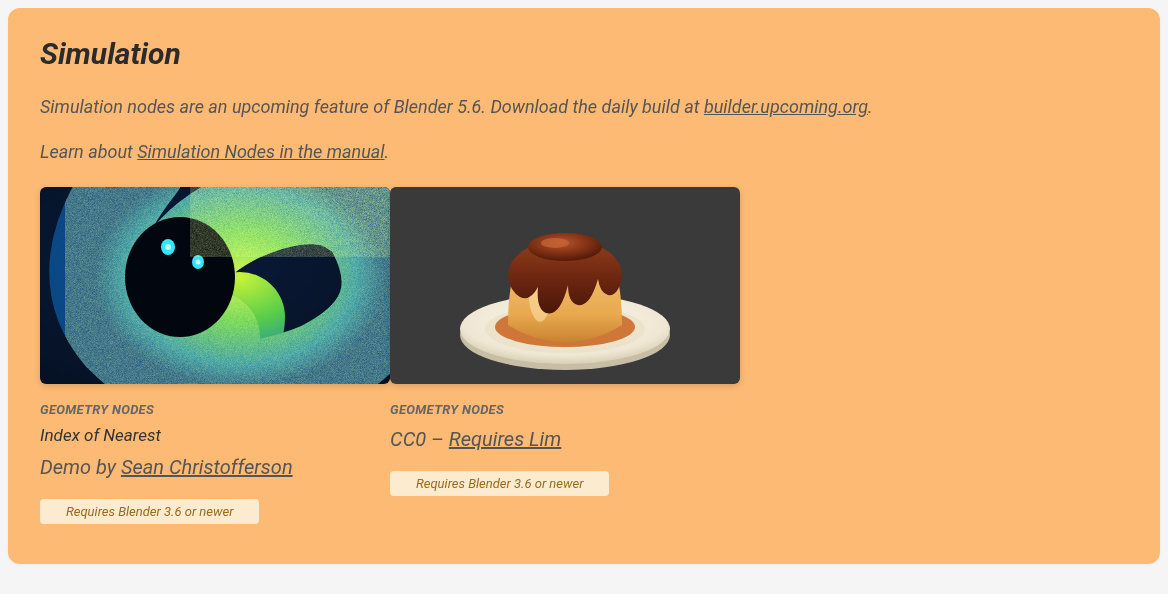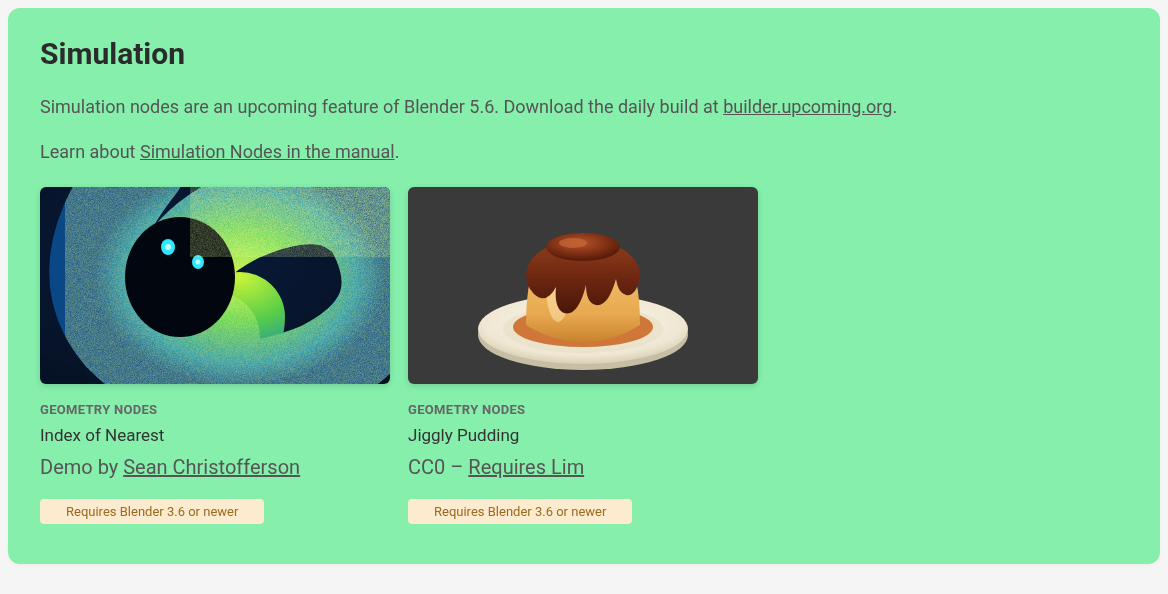--- a/index.html
+++ b/index.html
@@ -7,44 +7,44 @@
       padding: 0;
       box-sizing: border-box;
     }
     body {
       font-family: -apple-system, BlinkMacSystemFont, "Segoe UI", Roboto, Helvetica, Arial, sans-serif;
       background: #f5f5f5;
       padding: 8px;
       color: #333;
     }
     .card {
-      background: #86efac;
+      background: #fdba74;
       border-radius: 12px;
       padding: 28px 32px 40px 32px;
       box-shadow: 0 1px 3px rgba(0,0,0,0.04);
+      font-style: italic;
     }
     .section-title {
       font-size: 30px;
       font-weight: 700;
       color: #2b2b2b;
       margin-bottom: 22px;
     }
     .description {
       font-size: 18px;
       color: #555;
       line-height: 1.5;
       margin-bottom: 18px;
     }
     .description a, .credit a {
       color: #555;
       text-decoration: underline;
     }
     .grid {
       display: flex;
-      gap: 18px;
       margin-top: 22px;
     }
     .item {
       width: 350px;
     }
     .thumb {
       width: 350px;
       height: 197px;
       border-radius: 6px;
       overflow: hidden;
@@ -181,21 +181,20 @@
 
           <ellipse cx="150" cy="100" rx="12" ry="35" fill="#ffe9b8" opacity="0.5"></ellipse>
 
           <path d="M 118 90 Q 118 70 140 60 L 210 60 Q 232 70 232 90 Q 228 110 218 108 Q 210 106 208 92 Q 200 120 188 118 Q 178 116 178 98 Q 170 130 156 126 Q 146 122 148 100 Q 140 115 130 110 Q 120 104 118 90 Z" fill="url(#caramel)"></path>
 
           <ellipse cx="175" cy="60" rx="37" ry="14" fill="url(#carameltop)"></ellipse>
           <ellipse cx="165" cy="56" rx="14" ry="5" fill="#c96838" opacity="0.7"></ellipse>
         </svg>
       </a>
       <div class="category">GEOMETRY NODES</div>
-      <div class="item-title">Jiggly Pudding</div>
       <div class="credit">
         <span>CC0 – </span><a href="#">Requires Lim</a><span></span>
       </div>
       <div class="badge">Requires Blender 3.6 or newer</div>
     </div>
 
   </div>
 </div>
 
 </body></html>

